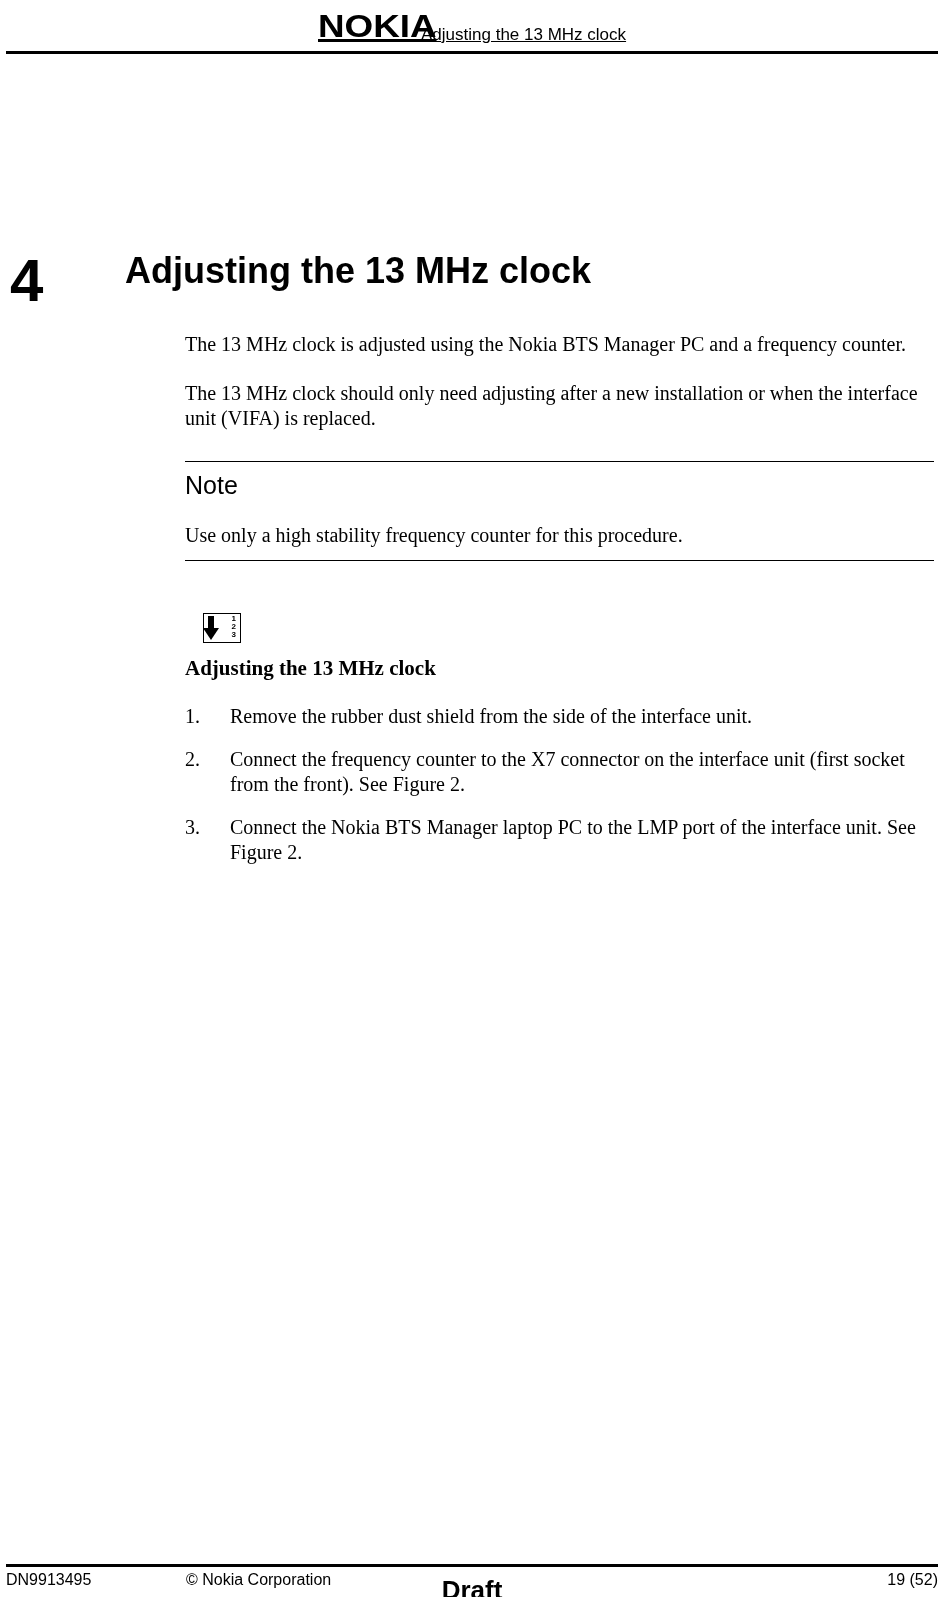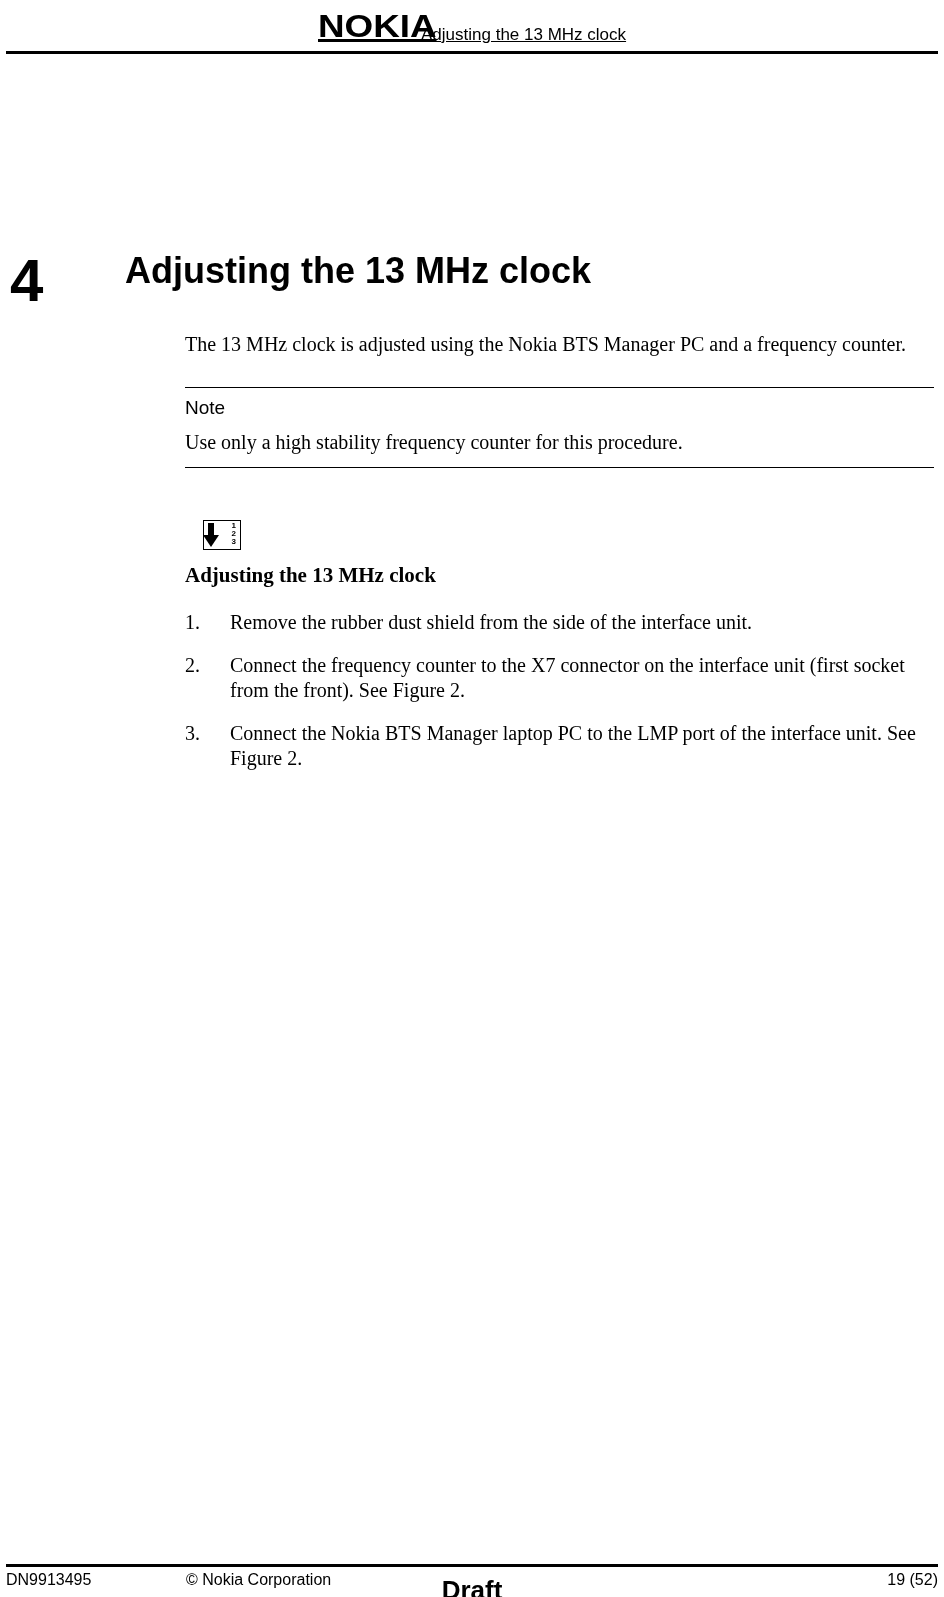--- a/index.html
+++ b/index.html
@@ -48,22 +48,22 @@
   .body {
     margin-left: 60px;
     font-size: 20px;
     line-height: 1.25;
   }
   .para { margin-bottom: 24px; }
   .note-rule { border: none; border-top: 1.5px solid #000; margin: 30px 0 8px 0; }
   .note-rule.bottom { margin: 12px 0 36px 0; }
   .note-heading {
     font-family: Arial, Helvetica, sans-serif;
-    font-size: 19px;
-    margin-bottom: 10px;
+    font-size: 25px;
+    margin-bottom: 22px;
   }
   .procicon {
     position: relative;
     width: 38px; height: 30px;
     margin-left: 18px;
     margin-bottom: 12px;
     border: 1.5px solid #000;
   }
   .procicon .arrow-stem {
     position: absolute;
@@ -124,20 +124,21 @@
     <div class="header-title">Adjusting the 13 MHz clock</div>
   </div>
   <hr class="hr-header">
 
   <div class="content">
     <div class="chapnum">4</div>
     <div class="title">Adjusting the 13 MHz clock</div>
 
     <div class="body">
       <p class="para">The 13 MHz clock is adjusted using the Nokia BTS Manager PC and a frequency counter.</p>
+      <p class="para">The 13 MHz clock should only need adjusting after a new installation or when the interface unit (VIFA) is replaced.</p>
 
       <hr class="note-rule">
       <div class="note-heading">Note</div>
       <p class="para" style="margin-bottom:10px">Use only a high stability frequency counter for this procedure.</p>
       <hr class="note-rule bottom">
 
       <div style="height:16px"></div>
 
       <div class="procicon">
         <div class="arrow-stem"></div>

